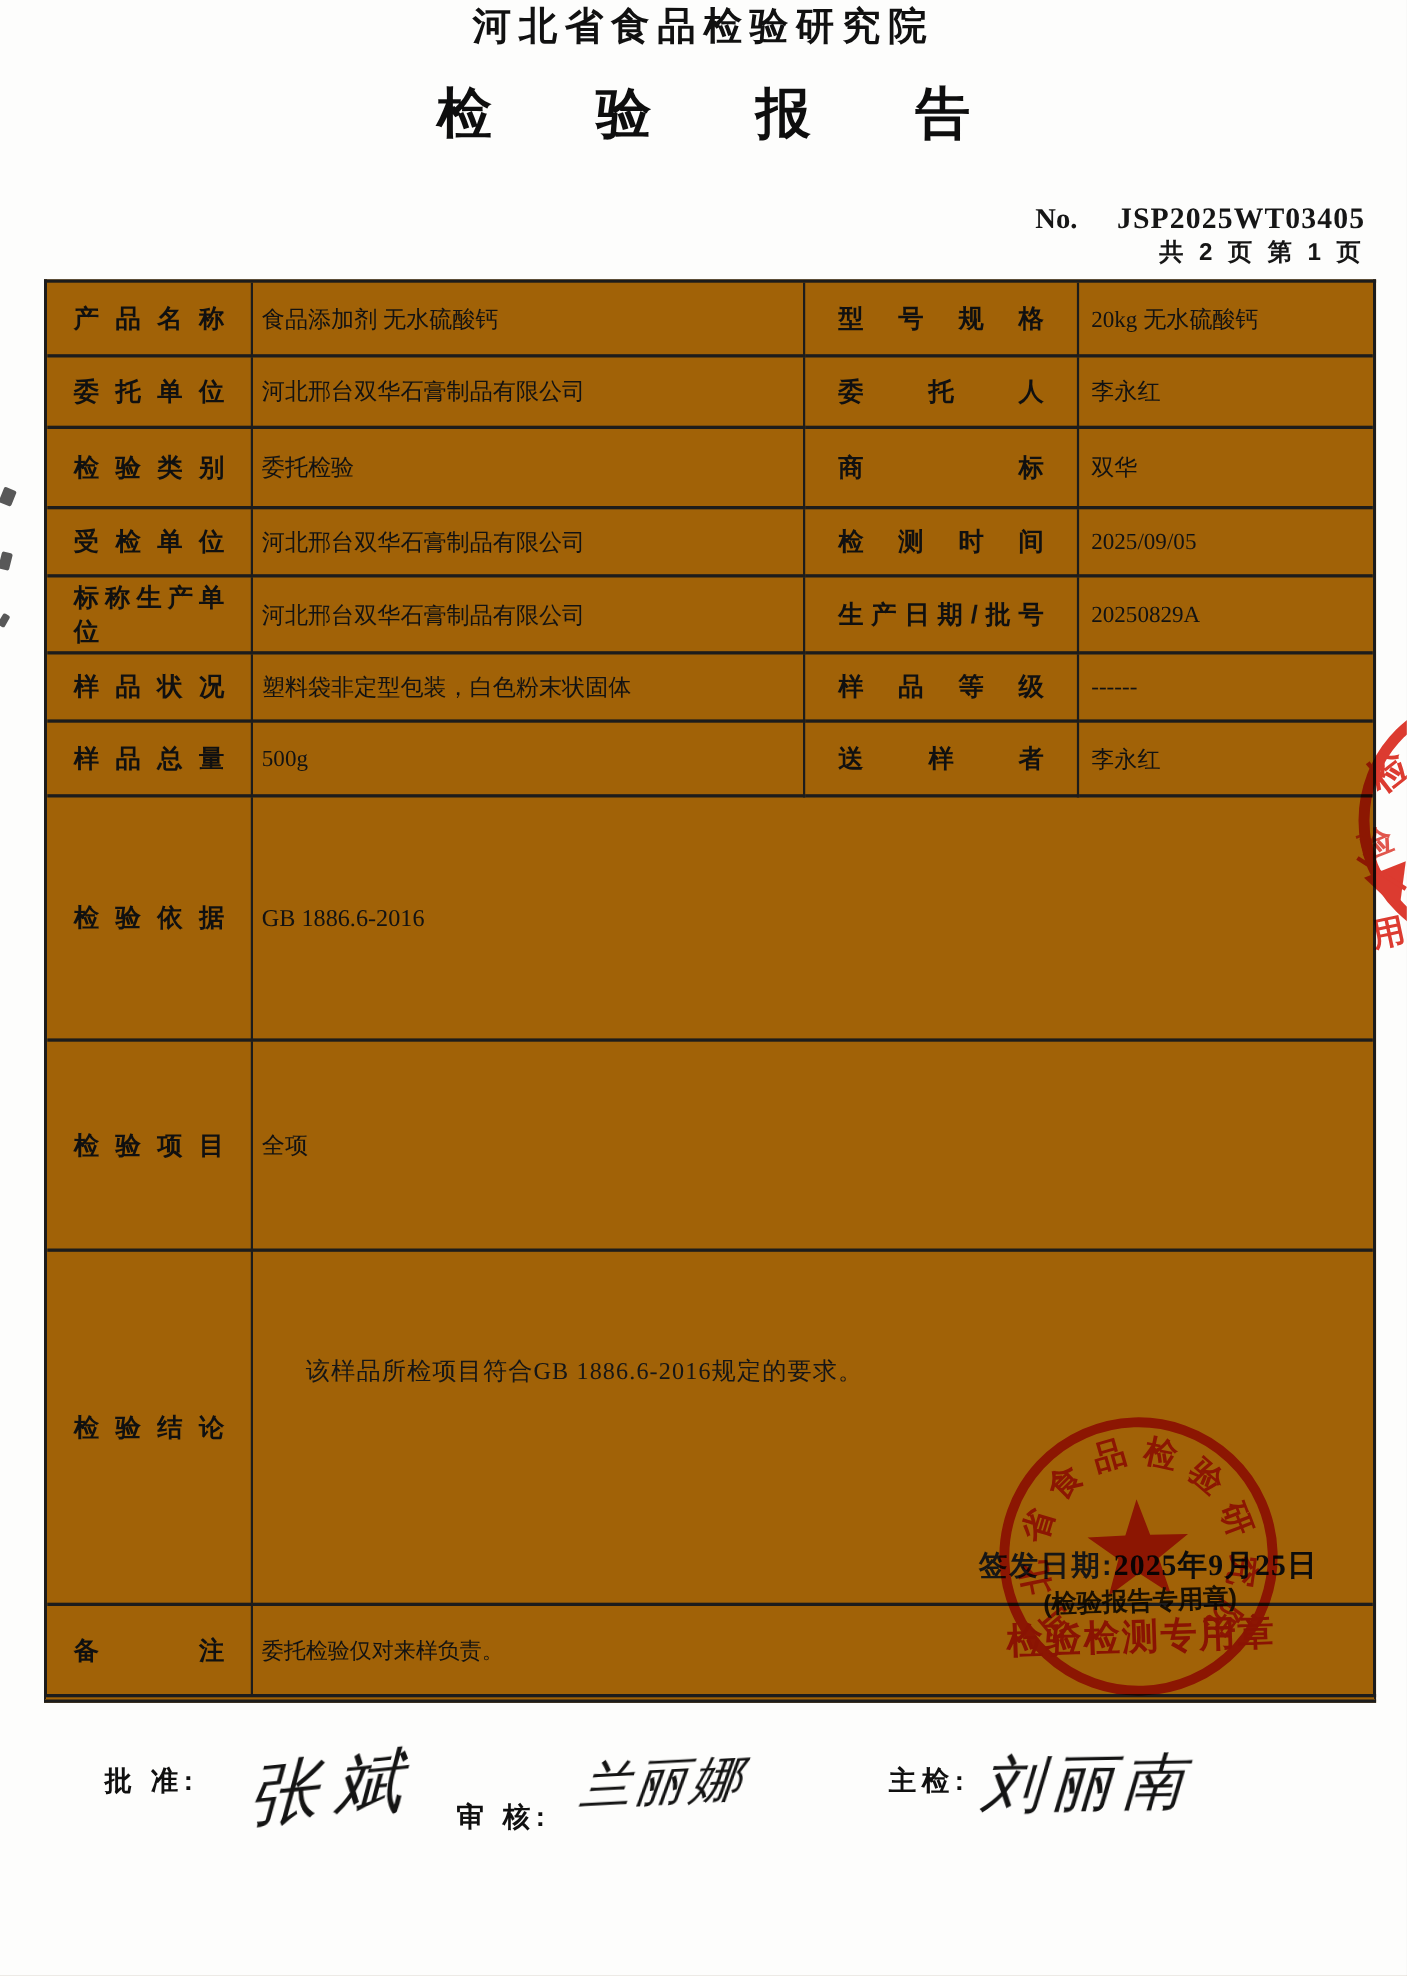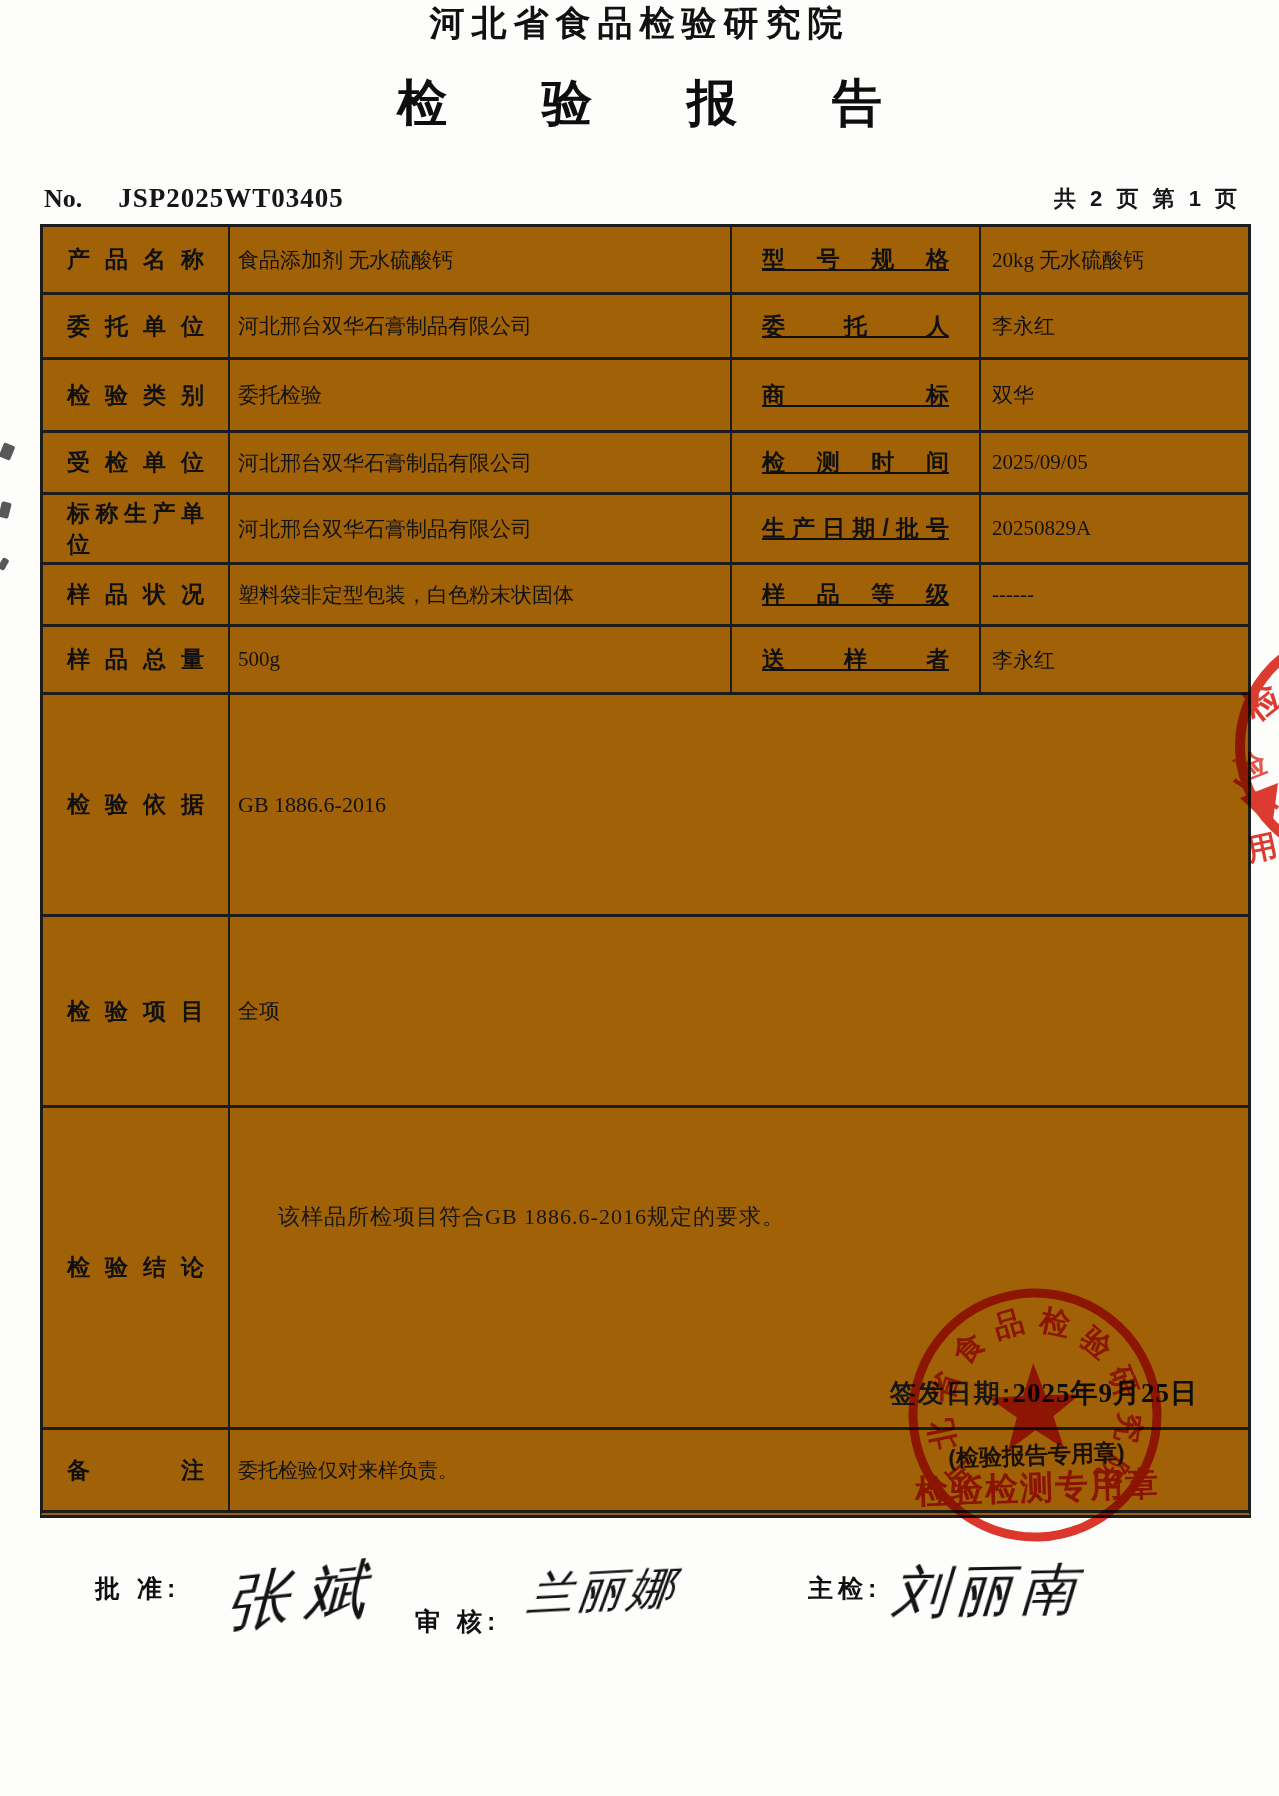--- a/index.html
+++ b/index.html
@@ -14,22 +14,23 @@
     font-size:35px; font-weight:700; letter-spacing:7px;
     font-family:"Liberation Serif", serif; color:#111;
   }
   .report-title { text-align:center; margin-top:23px; }
   .report-title span {
     font-size:50px; font-weight:700; letter-spacing:95px; margin-right:-95px;
     font-family:"Liberation Serif", serif; color:#0e0e0e;
   }
   
   .no-row {
-    display:flex; justify-content:space-between; align-items:flex-end;
+    display:flex; justify-content:flex-start; align-items:flex-end;
     margin:46px 38px 10px 44px;
+    flex-direction:column;
   }
   .no-left { display:flex; align-items:baseline; gap:36px; }
   .no-label { font-size:26px; font-weight:600; }
   .no-value { font-size:27px; font-weight:600; letter-spacing:1px; }
   .page-info {
     font-family:"Liberation Sans", sans-serif; font-weight:700;
     font-size:22px; letter-spacing:4px;
   }
   
   .report-table {
@@ -46,21 +47,21 @@
     overflow:hidden;
   }
   .cell.last-col { border-right:none; }
   .cell.no-bb { border-bottom:none; }
   .span-val { grid-column:2 / 5; border-right:none; }
   .lab {
     font-family:"Liberation Sans", sans-serif; font-weight:700; font-size:23px;
     padding:0 24px; color:#101010;
   }
   .lab .ji { display:block; width:100%; text-align:justify; text-align-last:justify; }
-  .lab2 { padding:0 30px;text-decoration:underline; }
+  .lab2 { padding:0 30px; }
   .val { font-family:"Liberation Serif", serif; font-size:21px; padding-left:8px; color:#121212; }
   .val2 { padding-left:11px; }
   .big-val { font-size:22px; }
   
   .conclusion-cell { display:block; position:relative; }
   .concl-text { margin:94px 0 0 48px; font-size:22px; letter-spacing:1px; }
   .issue-line { position:absolute; right:50px; bottom:16px; display:flex; align-items:flex-end; }
   .issue-label { font-family:"Liberation Sans", sans-serif; font-weight:700; font-size:26px; letter-spacing:2px; }
   .issue-date { font-weight:700; font-size:27px; letter-spacing:1px; color:#0c0c0c; }
   

